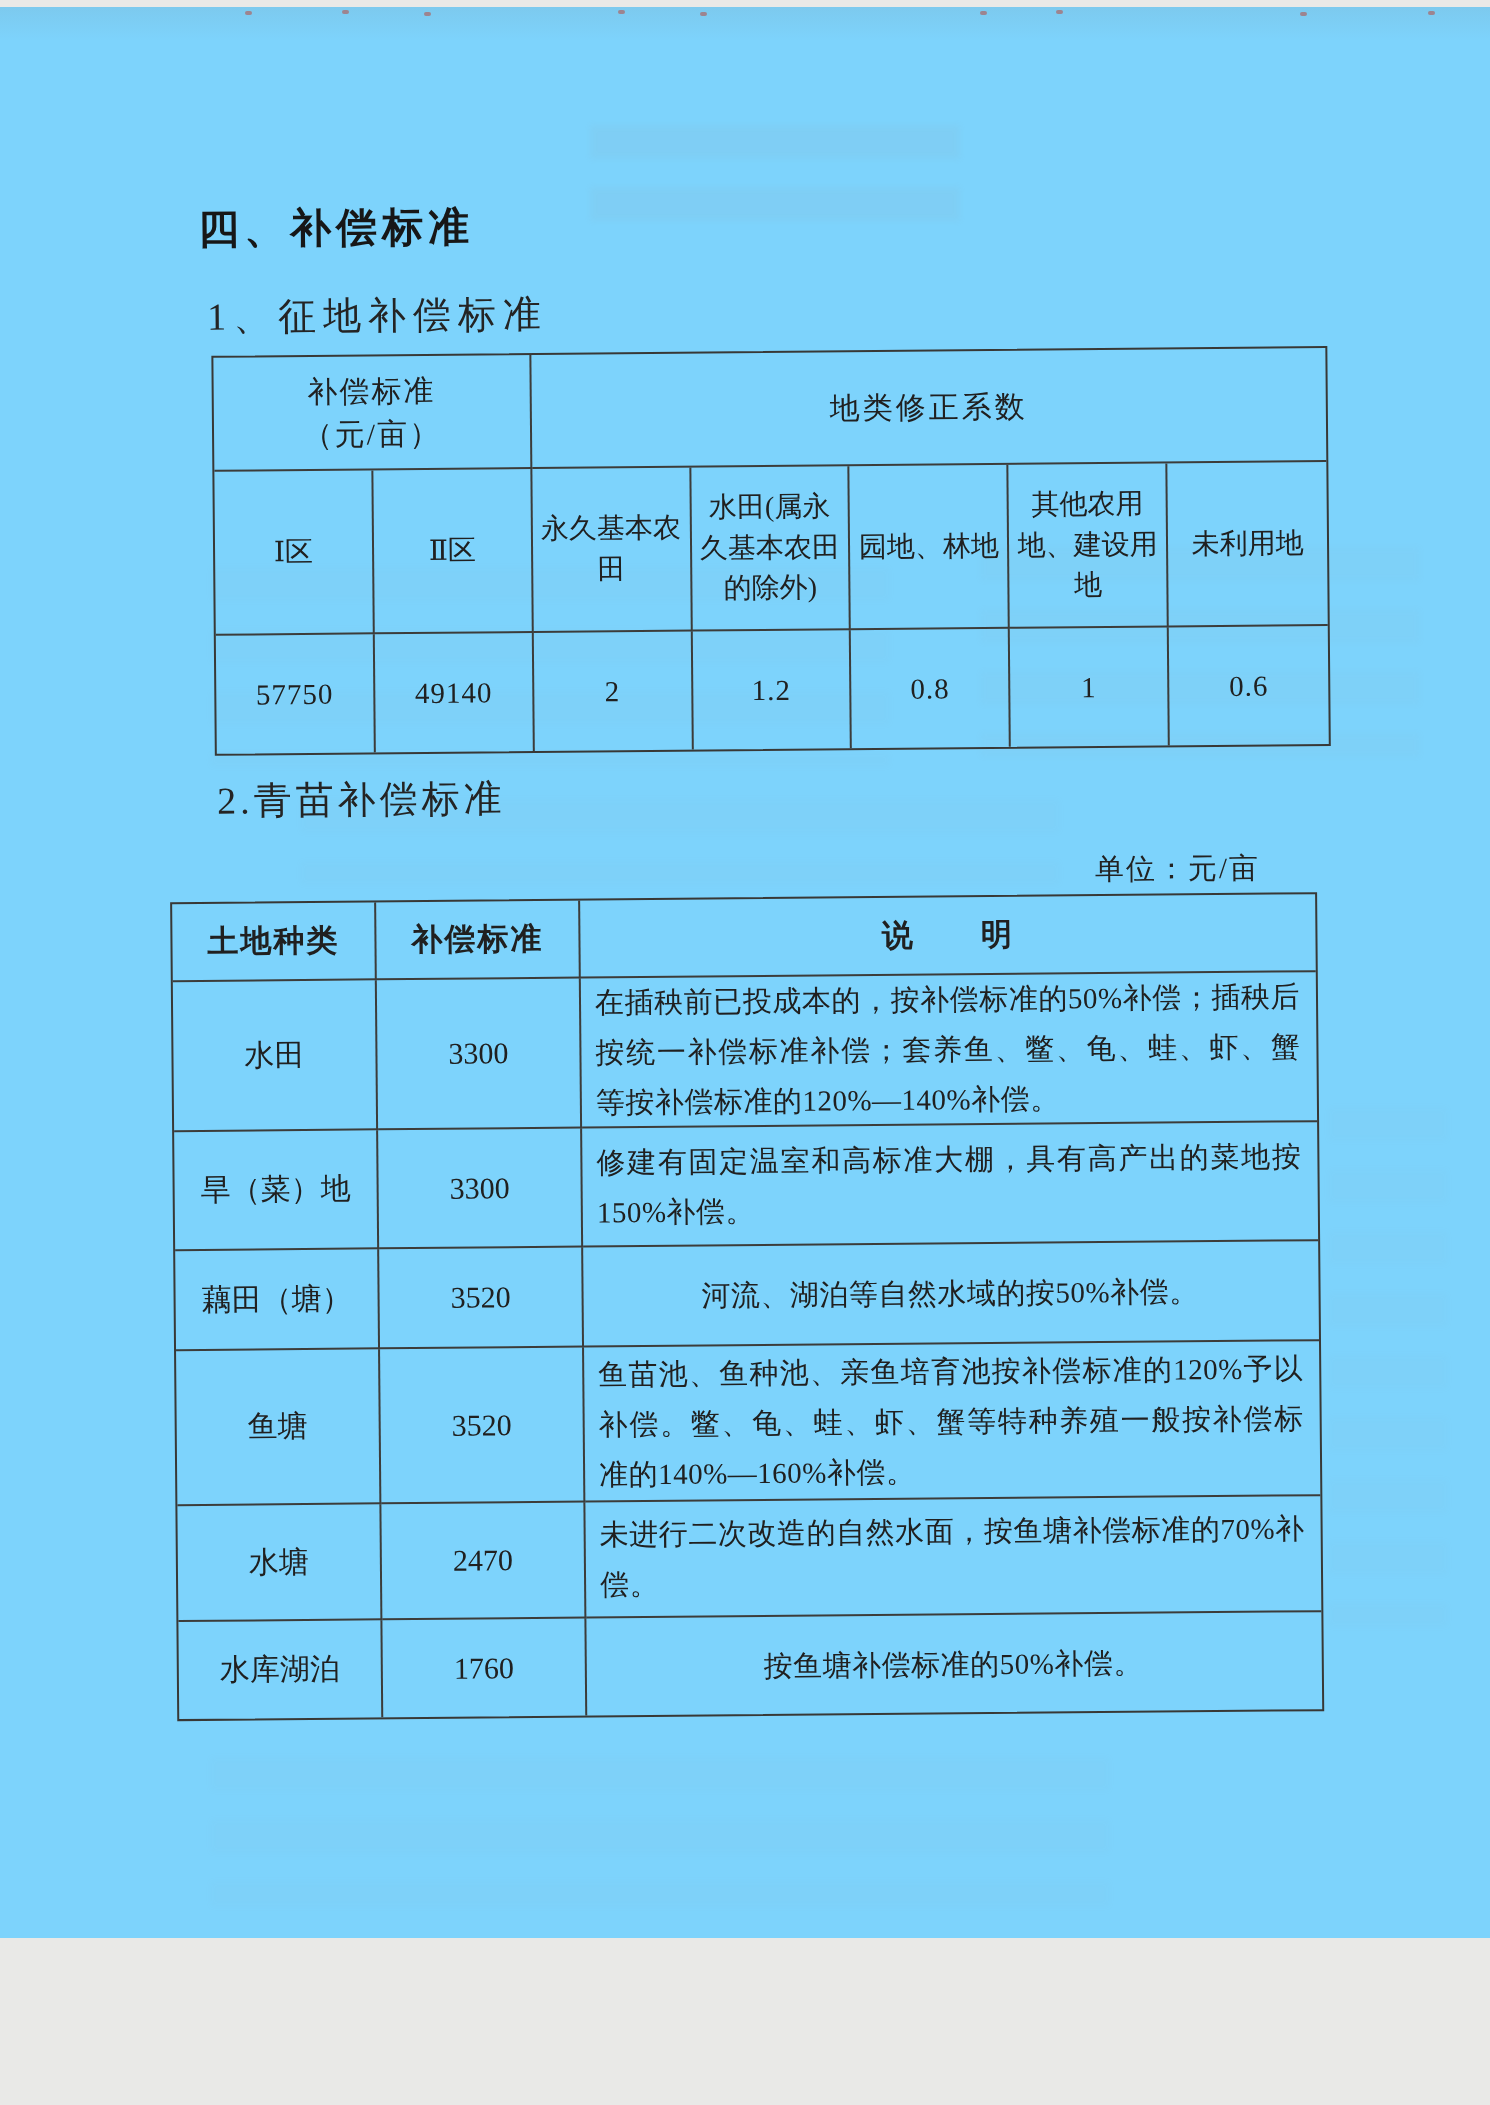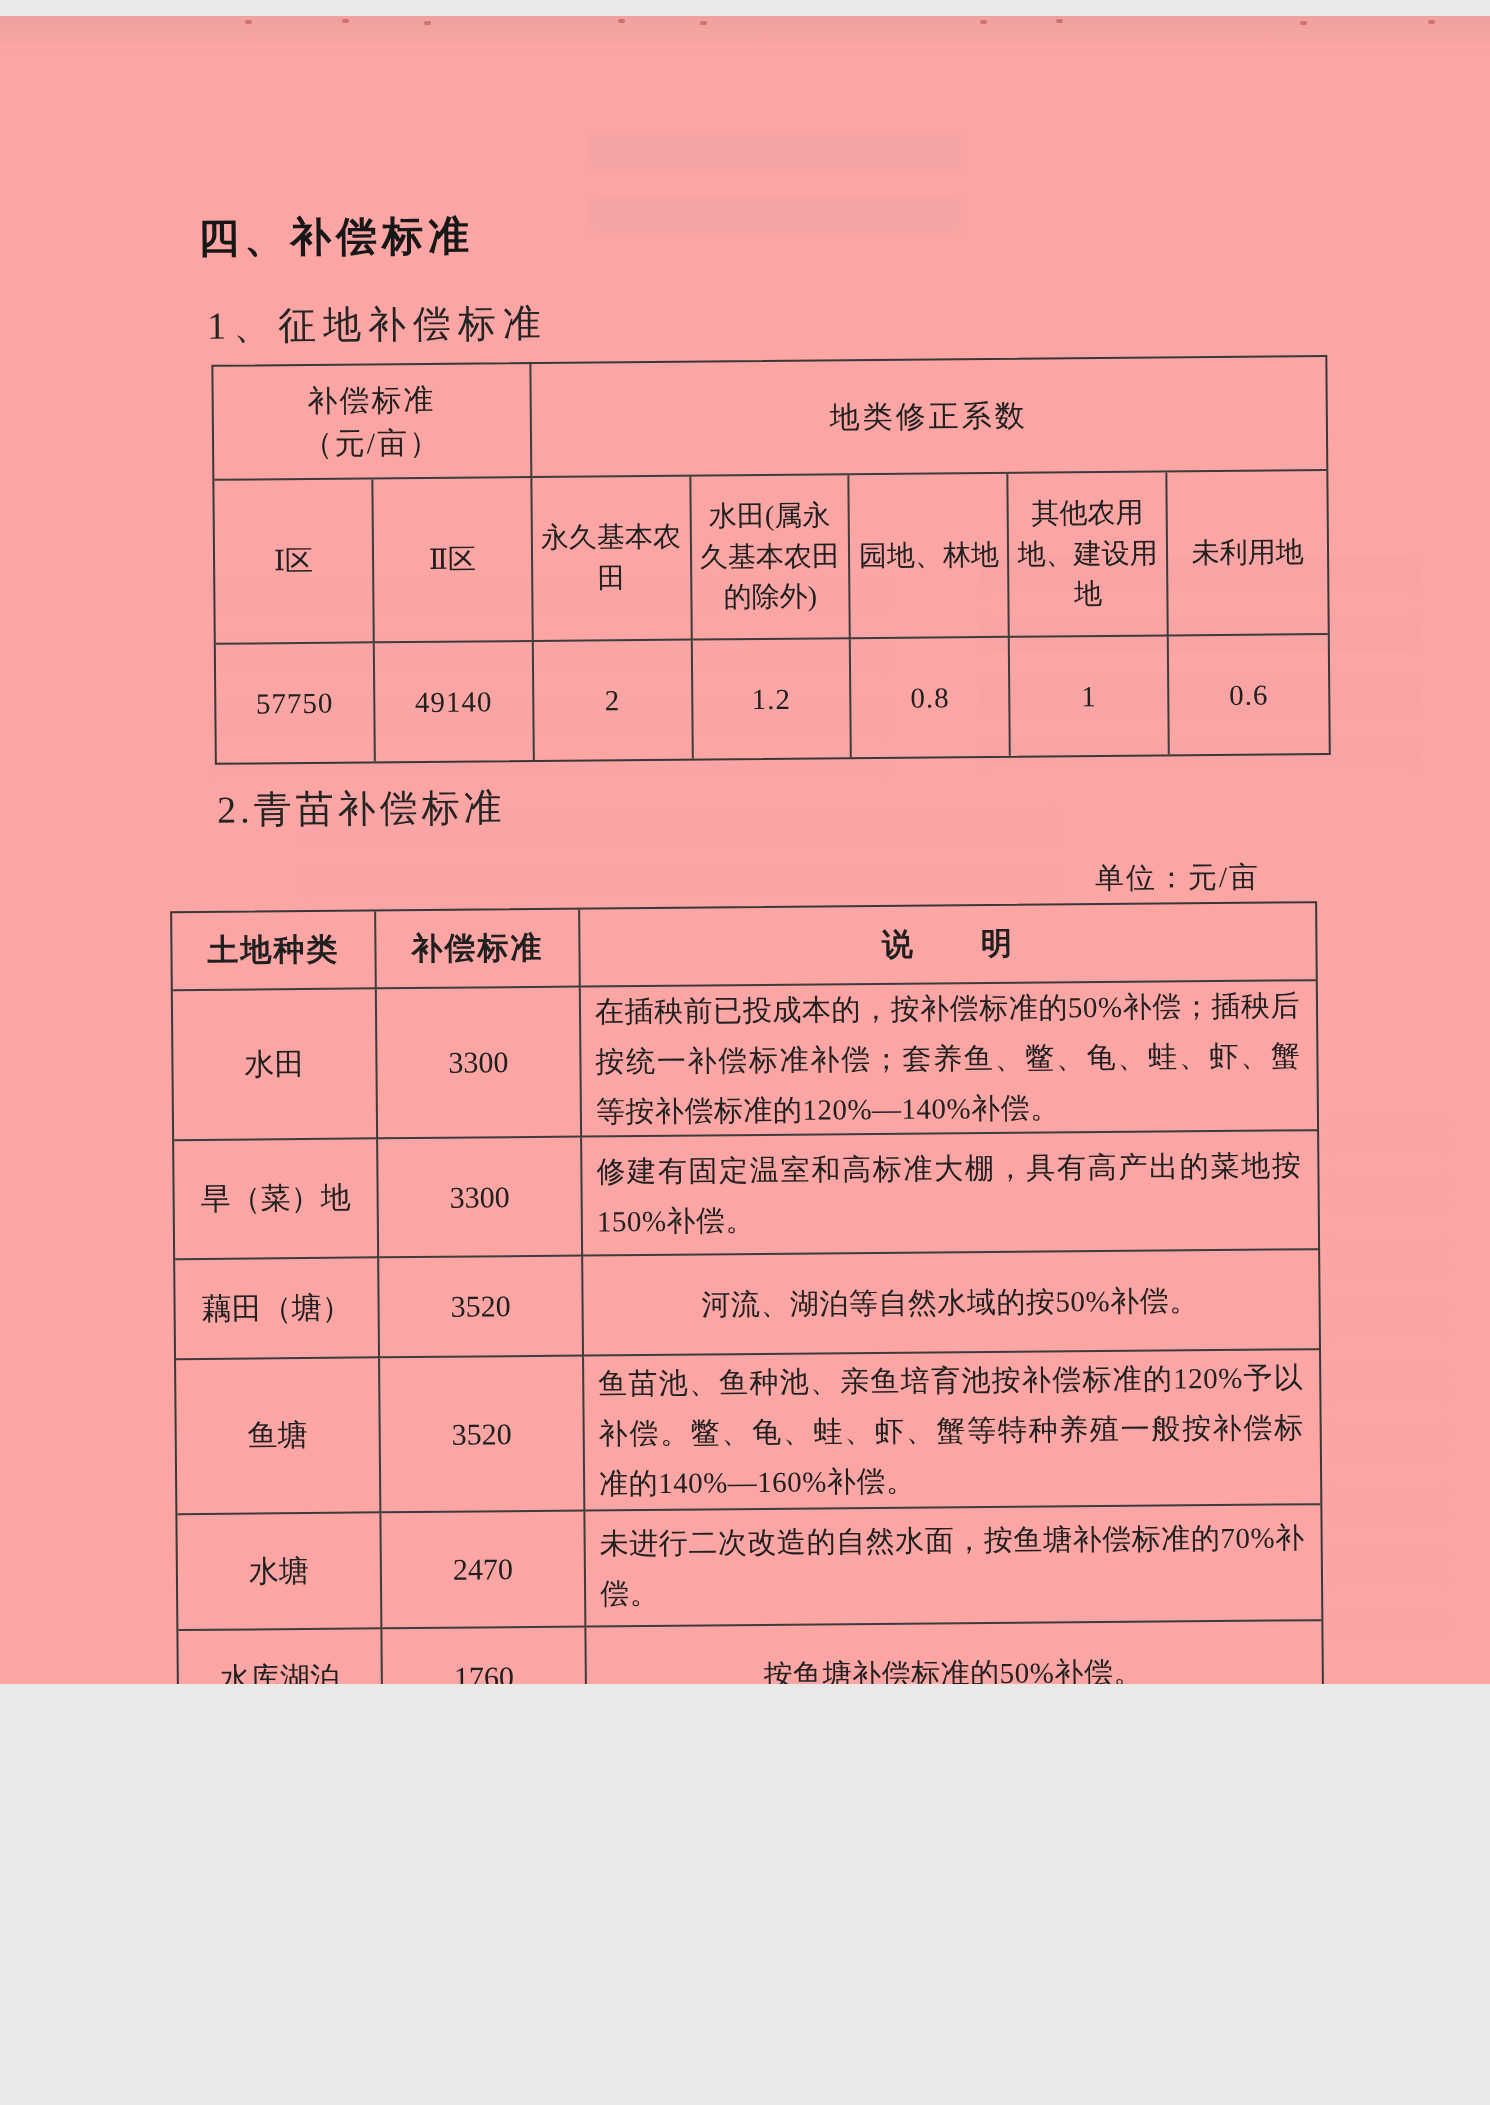--- a/index.html
+++ b/index.html
@@ -1,18 +1,18 @@
 <!DOCTYPE html>
 <html lang="zh"><head>
 <meta charset="utf-8">
 <style>
   html,body{margin:0;padding:0;background:#e9e9e7;}
   .sheet{
-    position:relative;width:1490px;height:1668px;margin:16px auto;
-    background:#fca5a5;overflow:hidden;
+    position:relative;width:1490px;height:1931px;margin:7px auto;
+    background:#7dd3fc;overflow:hidden;
     font-family:"Liberation Serif","DejaVu Serif",serif;color:#1e1e1e;
   }
   .scan-topband{
     position:absolute;left:0;top:0;width:100%;height:34px;
     background:linear-gradient(180deg,rgba(120,120,118,.10),rgba(120,120,118,0));
     pointer-events:none;
   }
   .speck{position:absolute;width:7px;height:4px;border-radius:2px;background:#b84a3f;opacity:.55;}
   .ghost{
     position:absolute;filter:blur(3px);opacity:.10;pointer-events:none;

